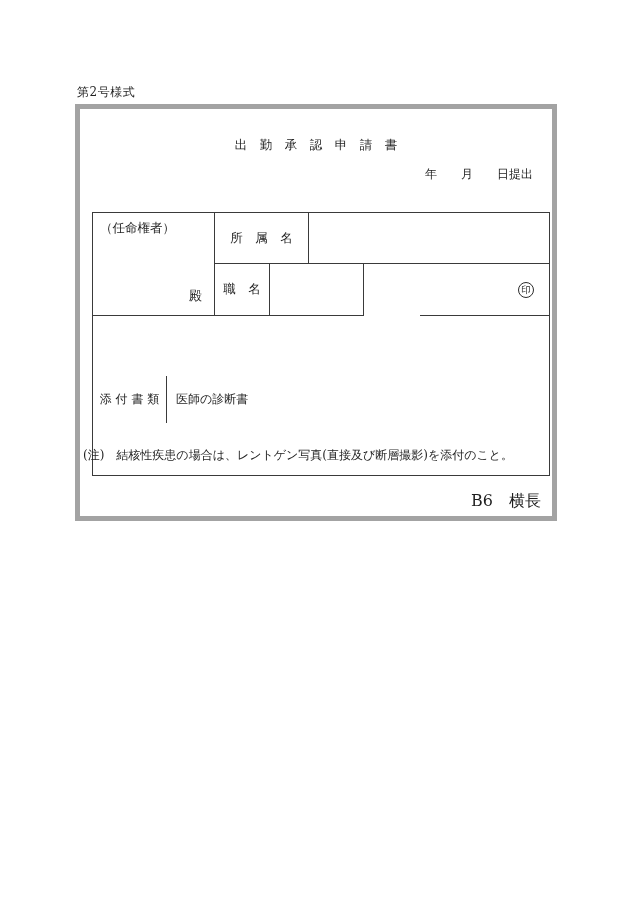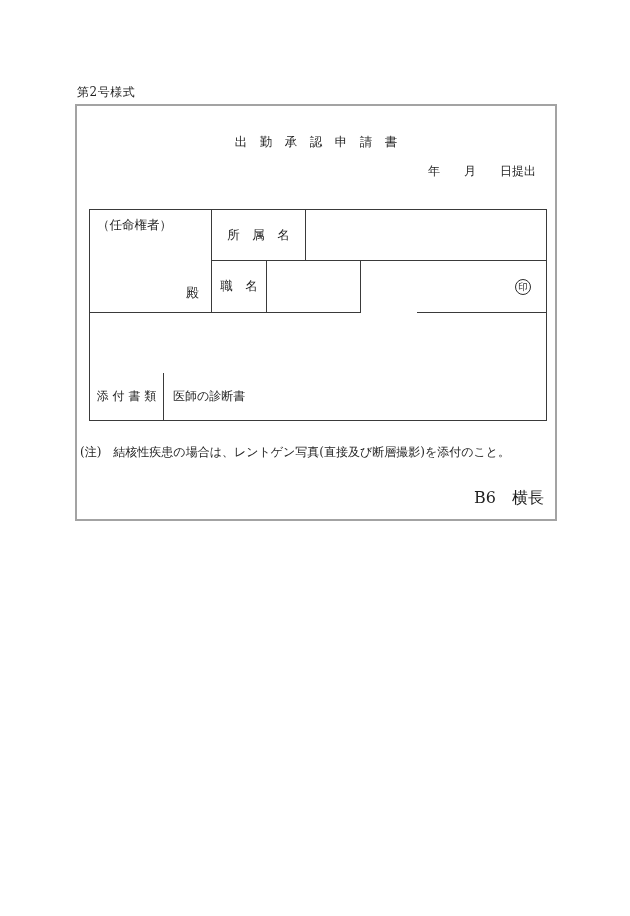--- a/index.html
+++ b/index.html
@@ -12,33 +12,33 @@
     color:#1f1f1f;
     overflow:hidden;
   }
   .form-number {
     position:absolute; left:77px; top:84px;
     font-size:12px; letter-spacing:0.5px;
   }
   .outer-box {
     position:absolute; left:75px; top:104px;
     width:482px; height:417px;
-    border:2px solid #a3a3a3;
+    border:5px solid #a3a3a3;
   }
   .title {
     position:absolute; left:0; top:28px; width:100%;
     text-align:center; font-size:12.5px;
   }
   .date-line {
     position:absolute; right:19px; top:57px;
     font-size:12px; white-space:pre;
   }
   .grid {
     position:absolute; left:12px; top:103px;
-    width:458px; height:212px;
+    width:458px; height:264px;
     border:1px solid #3a3a3a;
   }
   .cell { position:absolute; font-size:12.5px; }
   .br { border-right:1px solid #3a3a3a; }
   .bb { border-bottom:1px solid #3a3a3a; }
   .cell-appointer { left:0; top:0; width:122px; height:103px; }
   .appointer-label { position:absolute; left:7px; top:7px; font-size:12.5px; }
   .dono { position:absolute; right:12px; bottom:10px; font-size:13px; }
   .cell-dept-l { left:122px; top:0; width:94px; height:51px; }
   .cell-dept-v { left:216px; top:0; width:240px; height:51px; }

